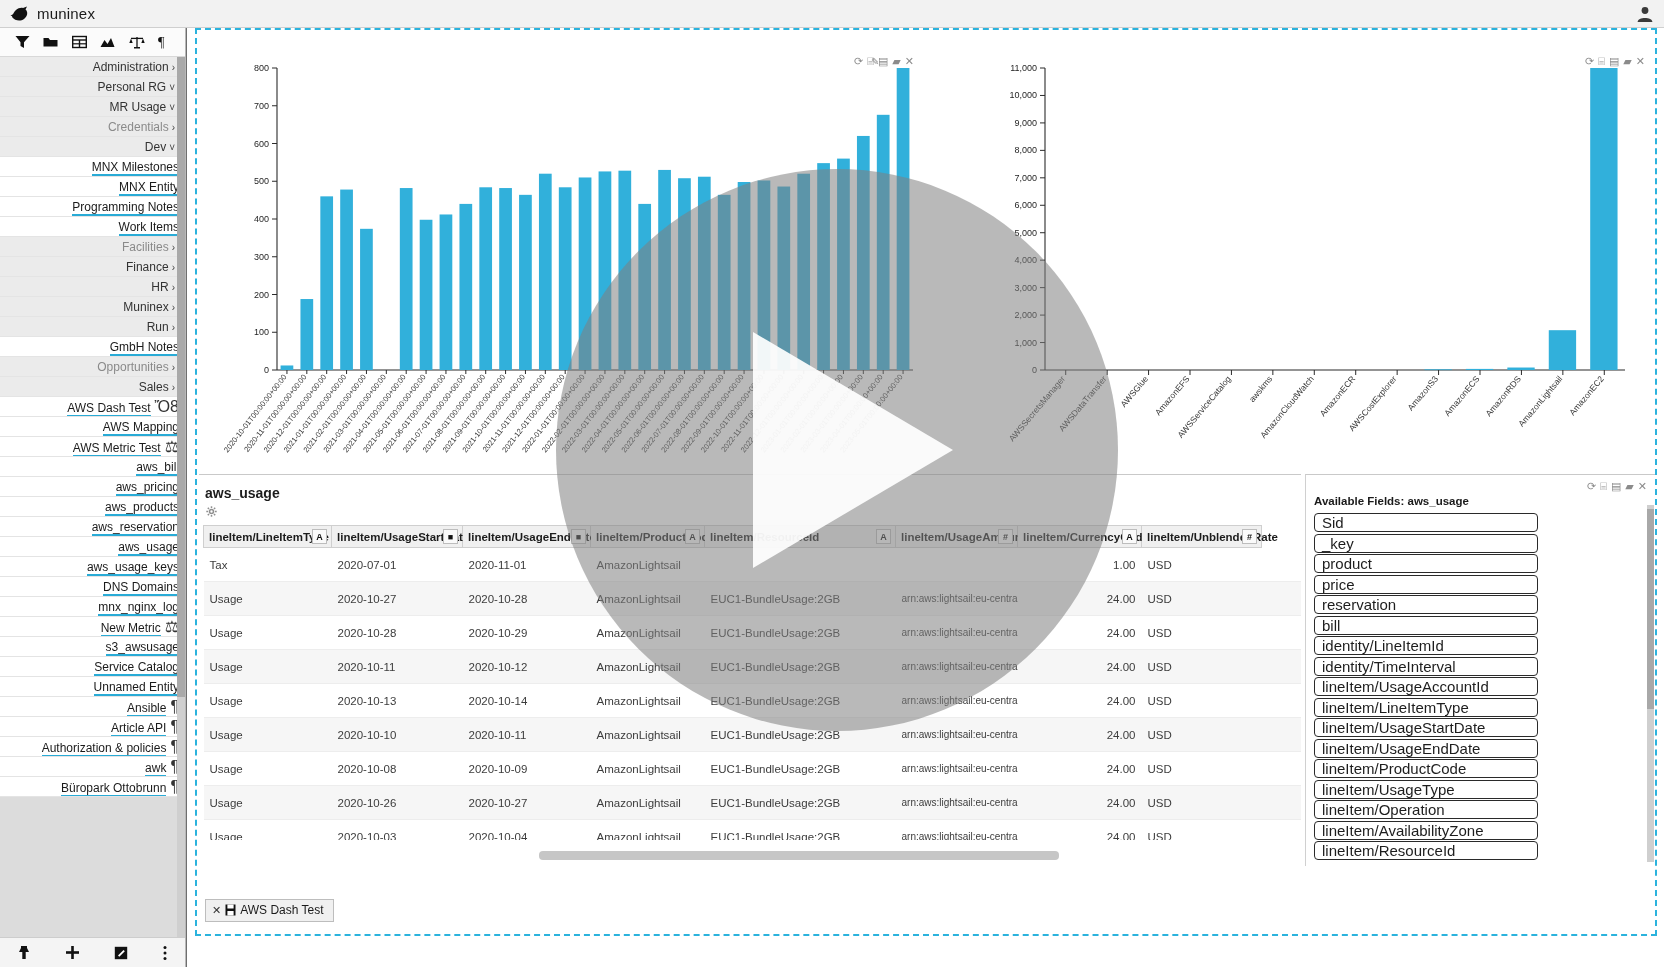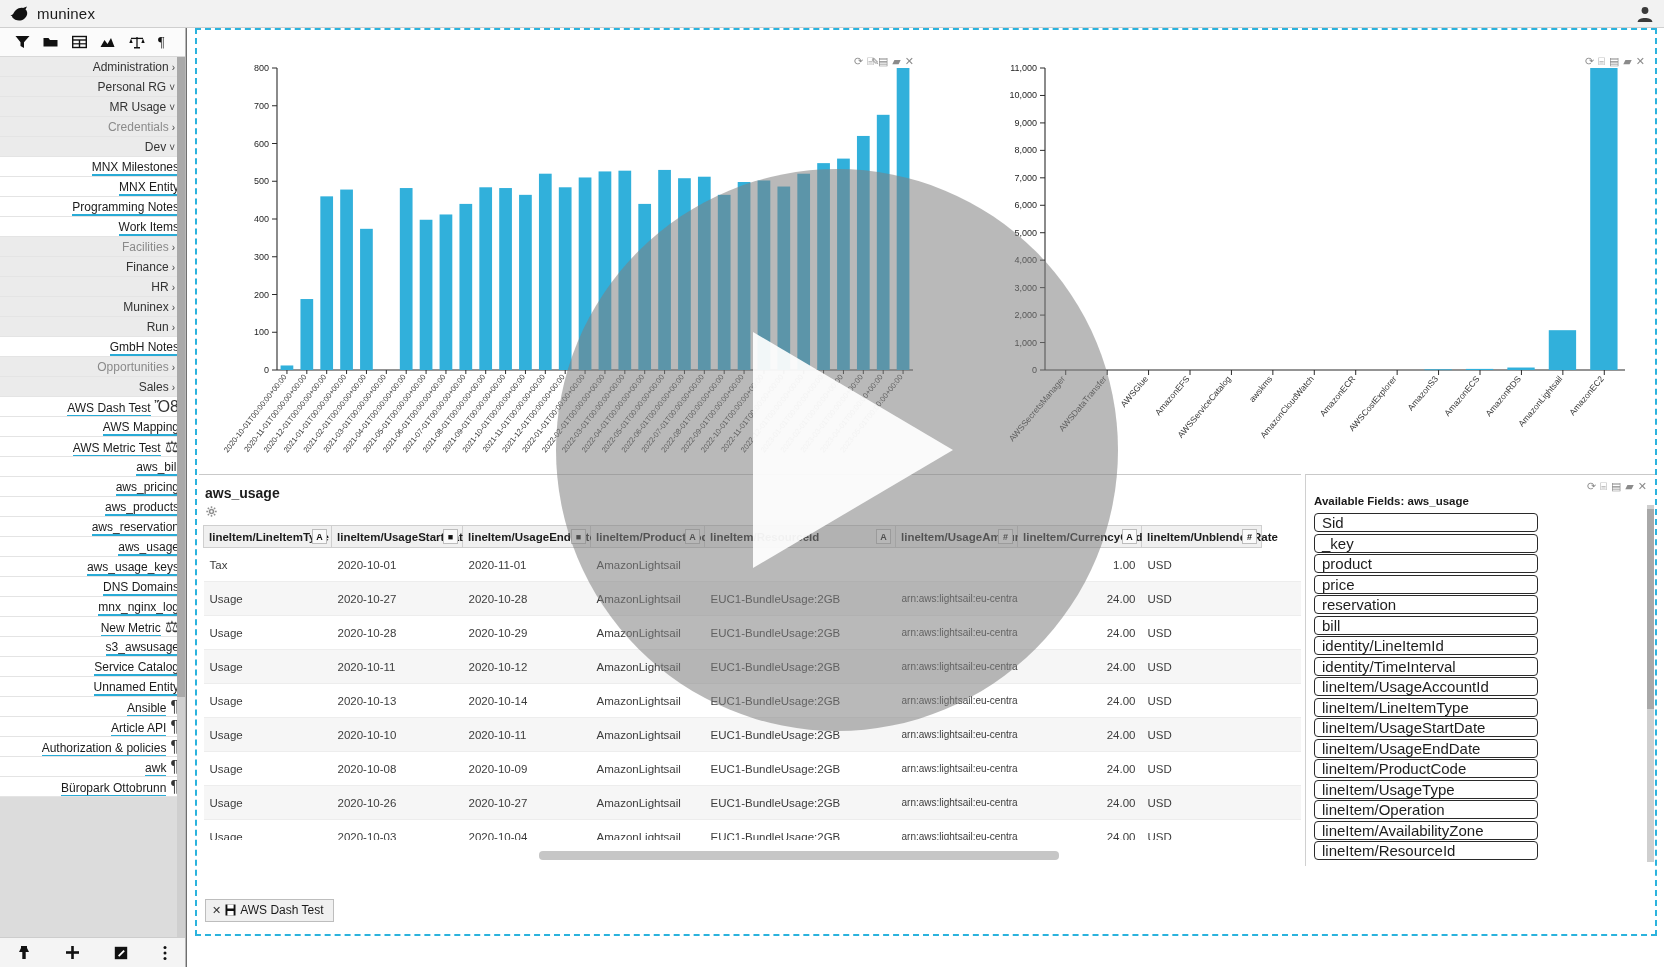--- a/index.html
+++ b/index.html
@@ -530,21 +530,21 @@
                   <th style="width: 114px;"><span>lineItem/ProductCode</span><span class="typeicon">A</span></th>
                   <th style="width: 191px;"><span>lineItem/ResourceId</span><span class="typeicon">A</span></th>
                   <th style="width: 122px;"><span>lineItem/UsageAmount</span><span class="typeicon">#</span></th>
                   <th style="width: 124px;"><span>lineItem/CurrencyCode</span><span class="typeicon">A</span></th>
                   <th style="width: 120px;"><span>lineItem/UnblendedRate</span><span class="typeicon">#</span></th>
                 </tr>
               </thead>
             <tbody id="tbody">
                 <tr>
                   <td class="">Tax</td>
-                  <td class="">2020-10-01</td>
+                  <td class="">2020-07-01</td>
                   <td class="">2020-11-01</td>
                   <td class="">AmazonLightsail</td>
                   <td class=""></td>
                   <td class="arn"></td>
                   <td class="num">1.00</td>
                   <td class="">USD</td>
                   <td class="num">1.60</td>
                 </tr>
                 <tr class="alt">
                   <td class="">Usage</td>

